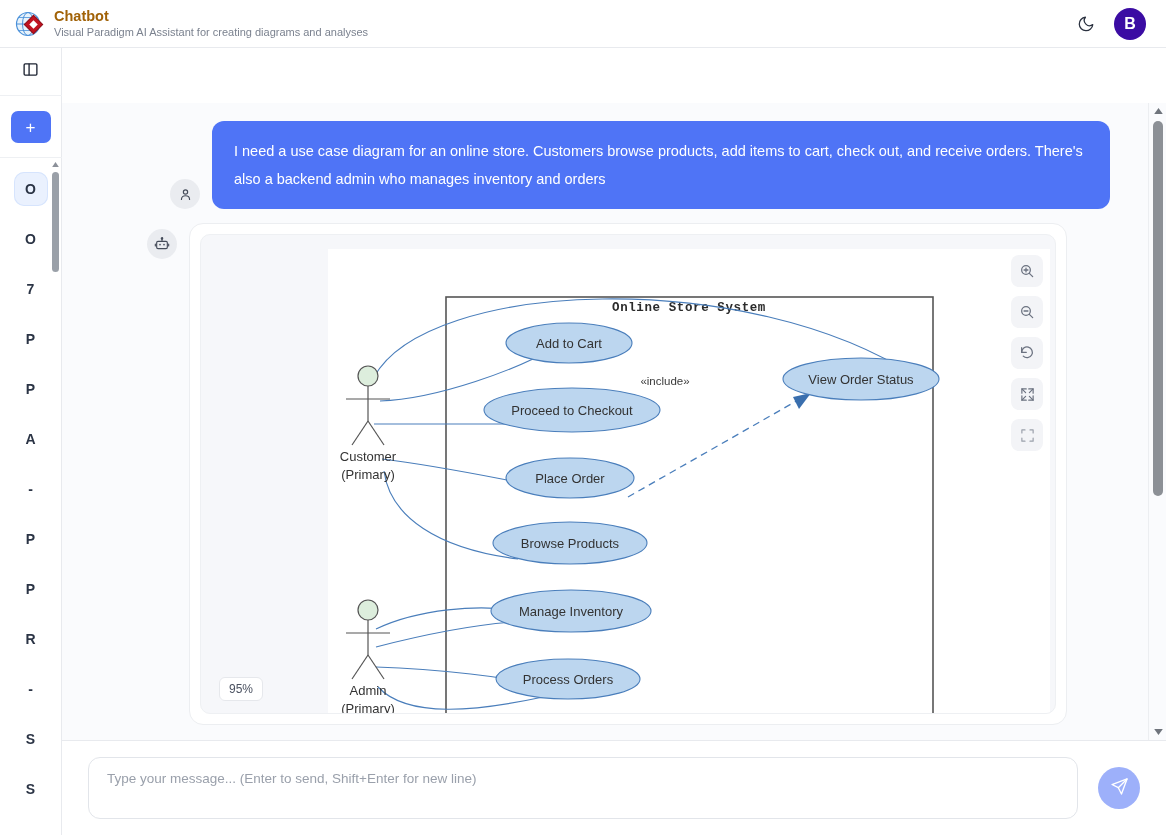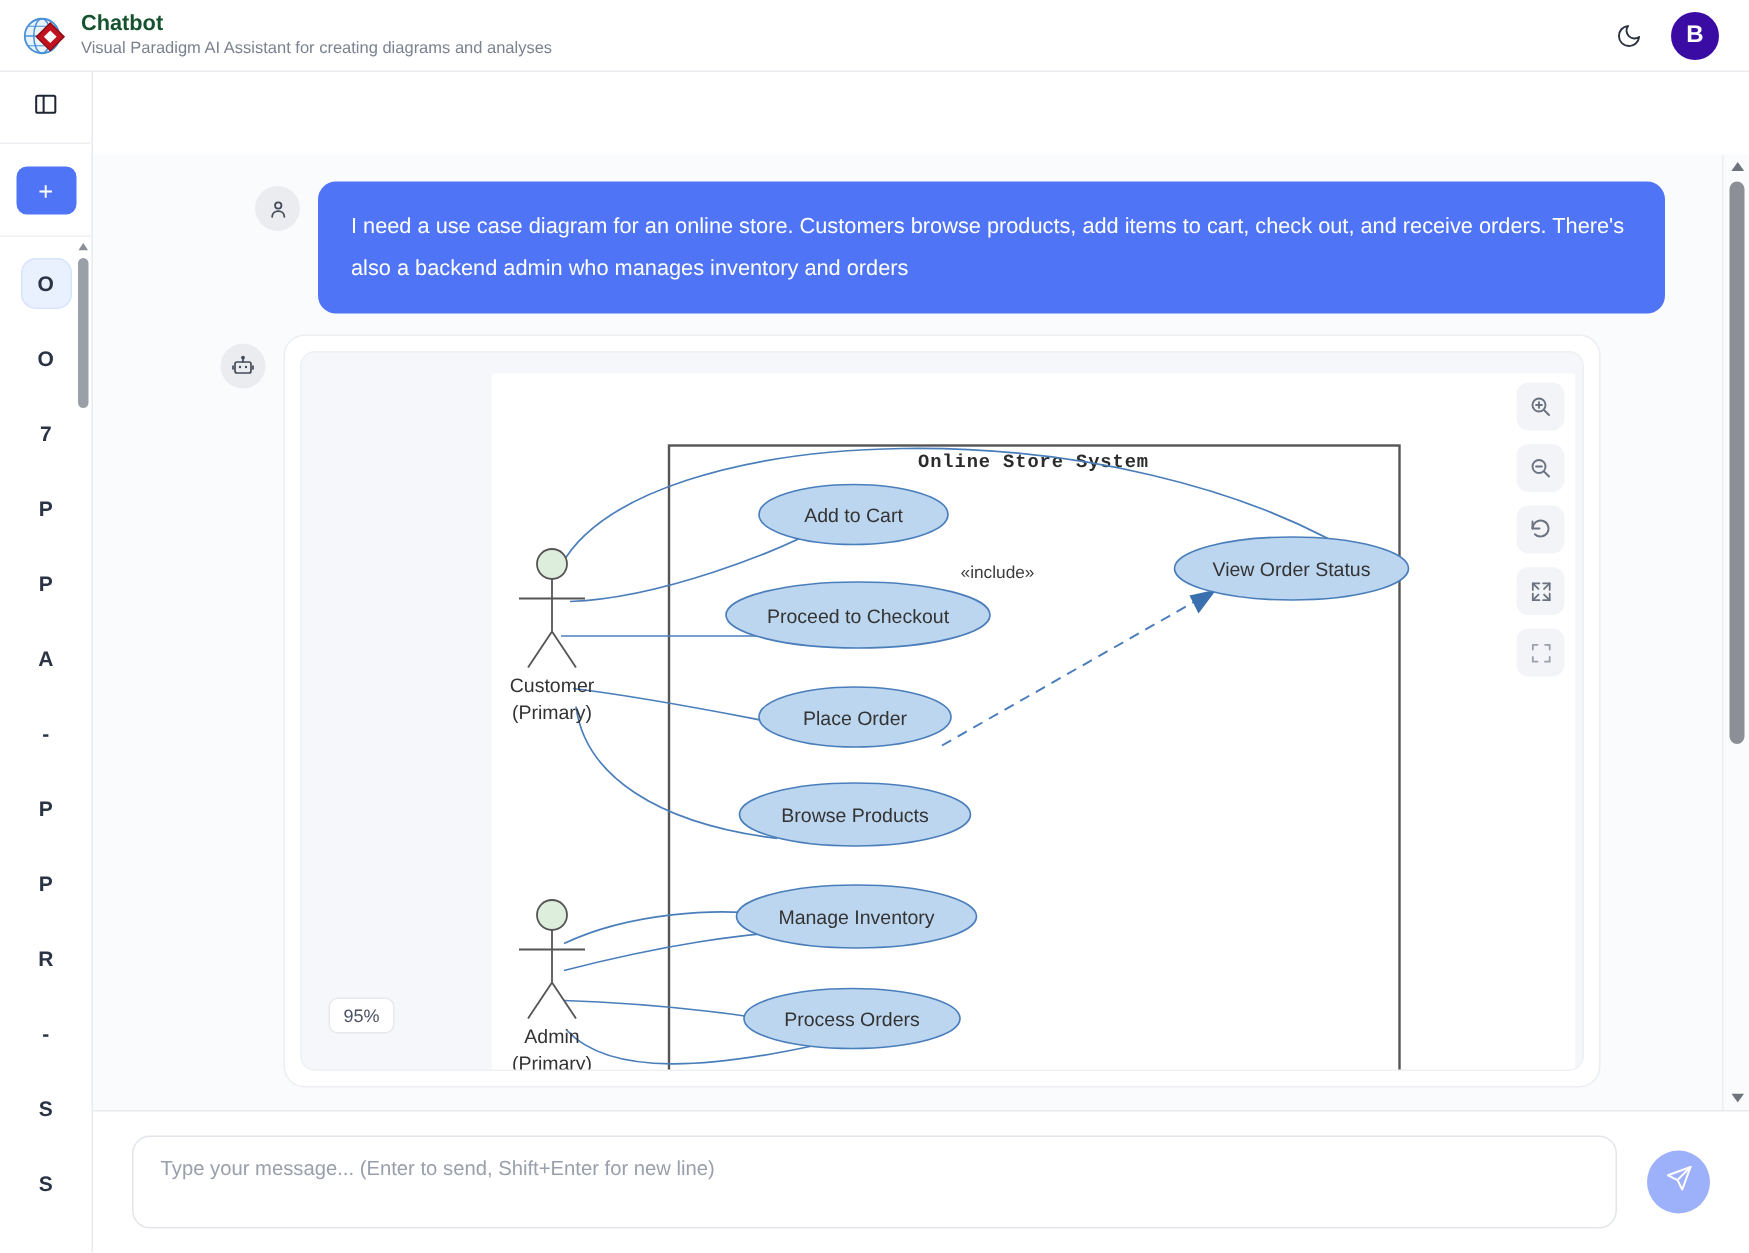--- a/index.html
+++ b/index.html
@@ -12,21 +12,21 @@
   #app { position: relative; width: 1166px; height: 835px; }
 
   
   .topbar {
     position: absolute; left: 0; top: 0; width: 1166px; height: 48px;
     background: #ffffff; border-bottom: 1px solid #e8eaee;
     display: flex; align-items: center; padding: 0 14px;
   }
   .logo { width: 30px; height: 30px; flex: 0 0 30px; margin-right: 10px; }
   .brand-block { display: flex; flex-direction: column; justify-content: center; }
-  .brand-title { font-size: 14.5px; font-weight: bold; color: #14532d; line-height: 16px; }
+  .brand-title { font-size: 14.5px; font-weight: bold; color: #a16207; line-height: 16px; }
   .brand-sub { font-size: 11px; color: #7b828f; line-height: 14px; margin-top: 1px; }
   .topbar-right { margin-left: auto; display: flex; align-items: center; gap: 16px; padding-right: 6px;}
   .moon-btn { width: 24px; height: 24px; display: flex; align-items: center; justify-content: center; cursor: pointer; }
   .user-avatar {
     width: 32px; height: 32px; border-radius: 50%;
     background: #3b0ca3; color: #fff;
     display: flex; align-items: center; justify-content: center;
     font-size: 16px; font-weight: bold; cursor: pointer;
   }
 
@@ -93,21 +93,21 @@
   .ms-arrow {
     position: absolute; left: 0; width: 18px; height: 16px;
     display: flex; align-items: center; justify-content: center;
   }
   .ms-arrow.up { top: 0; } .ms-arrow.dn { bottom: 0; }
   .ms-thumb {
     position: absolute; left: 4px; top: 18px; width: 10px; height: 375px;
     background: #8c9096; border-radius: 6px;
   }
 
-  .msg-row { display: flex; align-items: flex-start; padding: 18px 0 0 108px; }
+  .msg-row { display: flex; align-items: flex-end; padding: 18px 0 0 108px; }
   .avatar-bubble {
     width: 30px; height: 30px; border-radius: 50%;
     background: #eaecf0; display: flex; align-items: center; justify-content: center;
     flex: 0 0 30px; margin-right: 12px; margin-top: 3px;
   }
   .avatar-bubble.user { background: #eaecf0; }
   .user-msg {
     background: #4f74f6; color: #fff; border-radius: 12px;
     padding: 16px 22px; max-width: 898px;
     font-size: 14.5px; line-height: 28px;
@@ -135,21 +135,21 @@
   
   .diag-tools {
     position: absolute; right: 12px; top: 20px;
     display: flex; flex-direction: column; gap: 9px;
   }
   .tool-btn {
     width: 32px; height: 32px; border-radius: 8px; background: #f3f4f7;
     display: flex; align-items: center; justify-content: center; cursor: pointer;
   }
   .zoom-badge {
-    position: absolute; left: 18px; bottom: 24px;
+    position: absolute; left: 18px; bottom: 12px;
     background: #fff; border: 1px solid #e6e8ec; border-radius: 6px;
     padding: 4px 9px; font-size: 12px; color: #4a5160;
   }
 
   
   .composer {
     position: absolute; left: 62px; bottom: 0; width: 1104px; height: 95px;
     background: #fff; border-top: 1px solid #e8eaee;
     display: flex; align-items: center; padding: 0 26px;
   }

